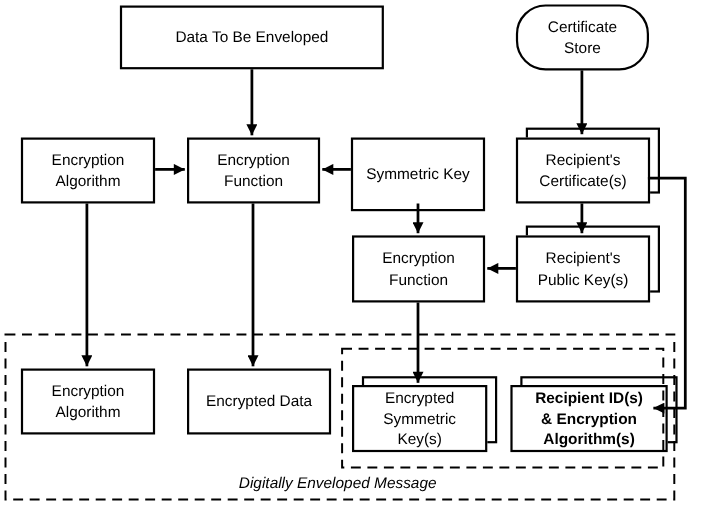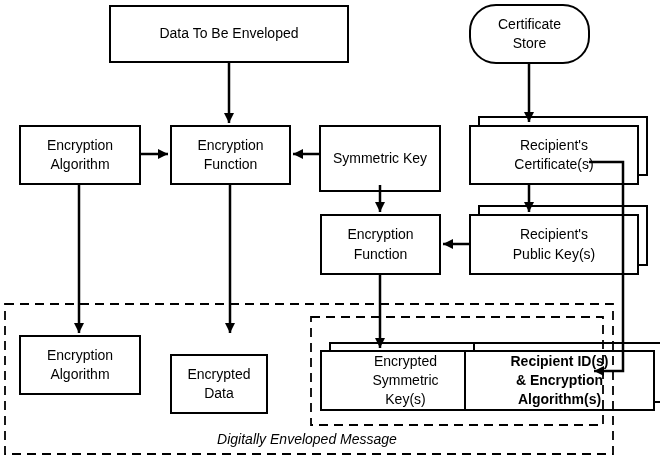--- a/index.html
+++ b/index.html
@@ -28,21 +28,20 @@
     text-align: center;
     line-height: 1.38;
     z-index: 2;
   }
   .box .lbl {
     white-space: pre-line;
   }
   .stack {
     position: absolute;
     z-index: 2;
-    padding-left: 48px;
   }
   .stack .ghost {
     position: absolute;
     left: 9px;
     top: -9px;
     width: 100%;
     height: 100%;
     box-sizing: border-box;
     border: 2px solid #000000;
     background: #ffffff;
@@ -76,21 +75,21 @@
   
   #b-data      { left: 109px; top: 5px;   width: 240px; height: 58px; }
   #b-certstore { left: 469px; top: 4px;   width: 121px; height: 60px; border-radius: 27px; }
   #b-encalg1   { left: 19px;  top: 125px; width: 122px; height: 60px; }
   #b-encfunc1  { left: 170px; top: 125px; width: 121px; height: 60px; }
   #b-symkey    { left: 319px; top: 125px; width: 122px; height: 67px; }
   #s-reccert   { left: 469px; top: 125px; width: 122px; height: 60px; }
   #b-encfunc2  { left: 320px; top: 214px; width: 121px; height: 61px; }
   #s-recpub    { left: 469px; top: 214px; width: 122px; height: 61px; }
   #b-encalg2   { left: 19px;  top: 335px; width: 122px; height: 60px; }
-  #b-encdata   { left: 170px; top: 335px; width: 98px; height: 60px; margin-top: 19px; }
+  #b-encdata   { left: 170px; top: 335px; width: 131px; height: 60px; }
   #s-encsymkey { left: 320px; top: 350px; width: 123px; height: 61px; }
   #s-recids    { left: 464px; top: 350px; width: 143px; height: 61px; font-weight: bold; }
   #s-encsymkey .ghost, #s-recids .ghost { top: -8px; }
 
   svg.overlay {
     position: absolute;
     left: 0;
     top: 0;
     z-index: 3;
     pointer-events: none;

